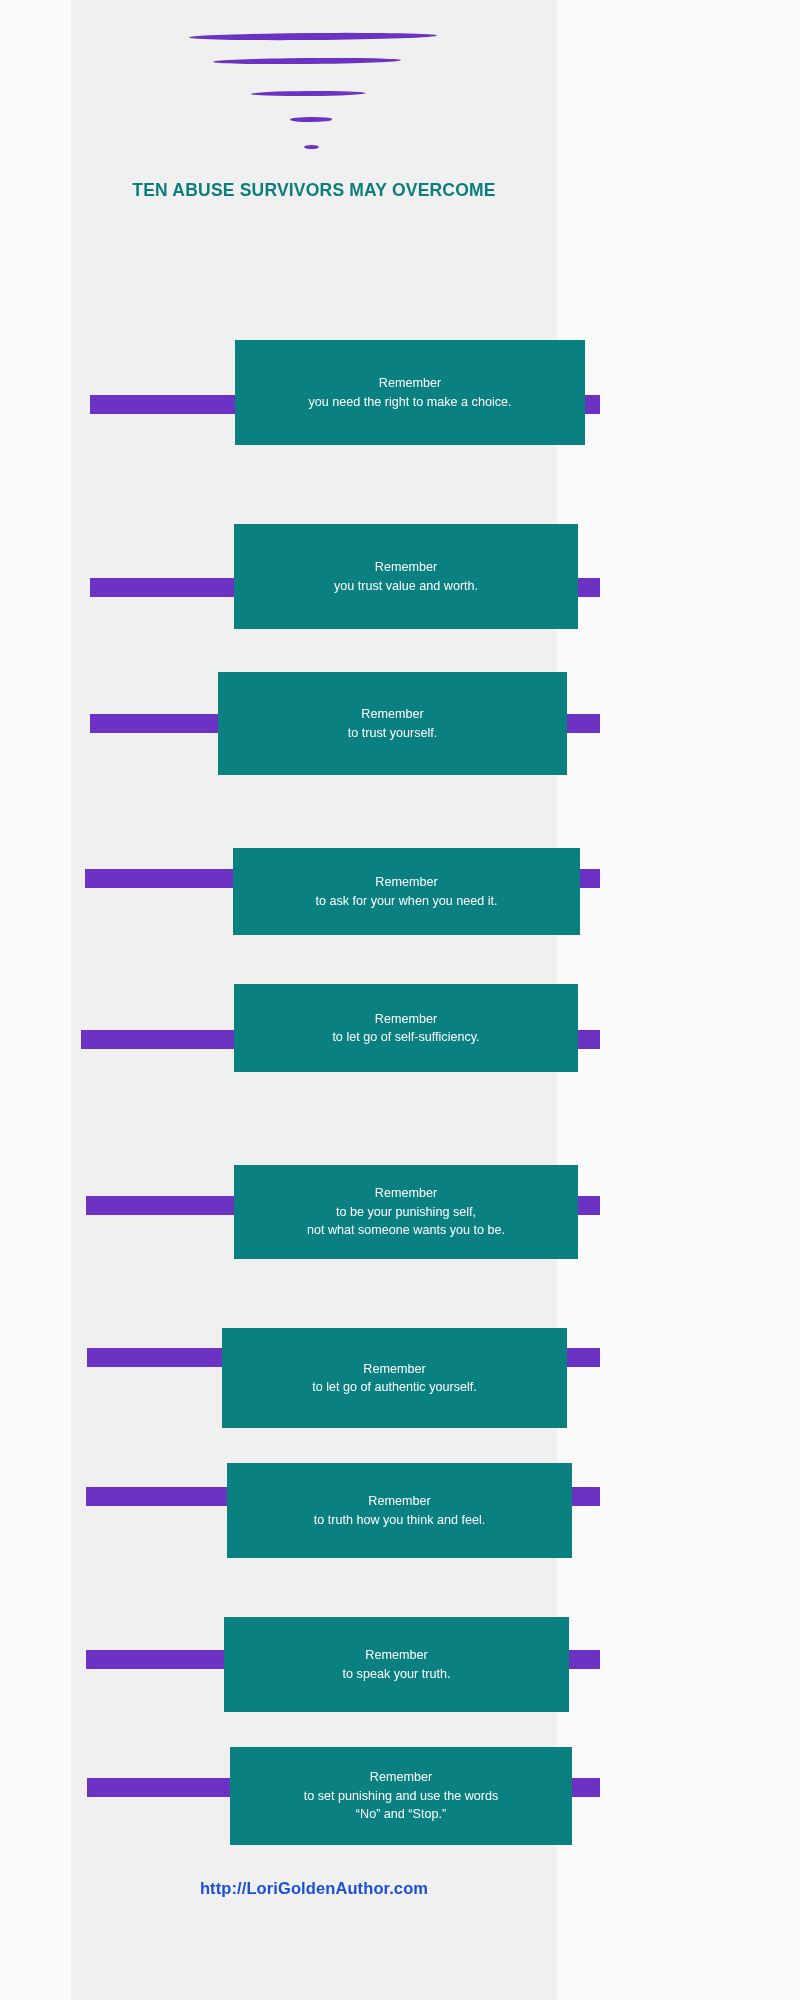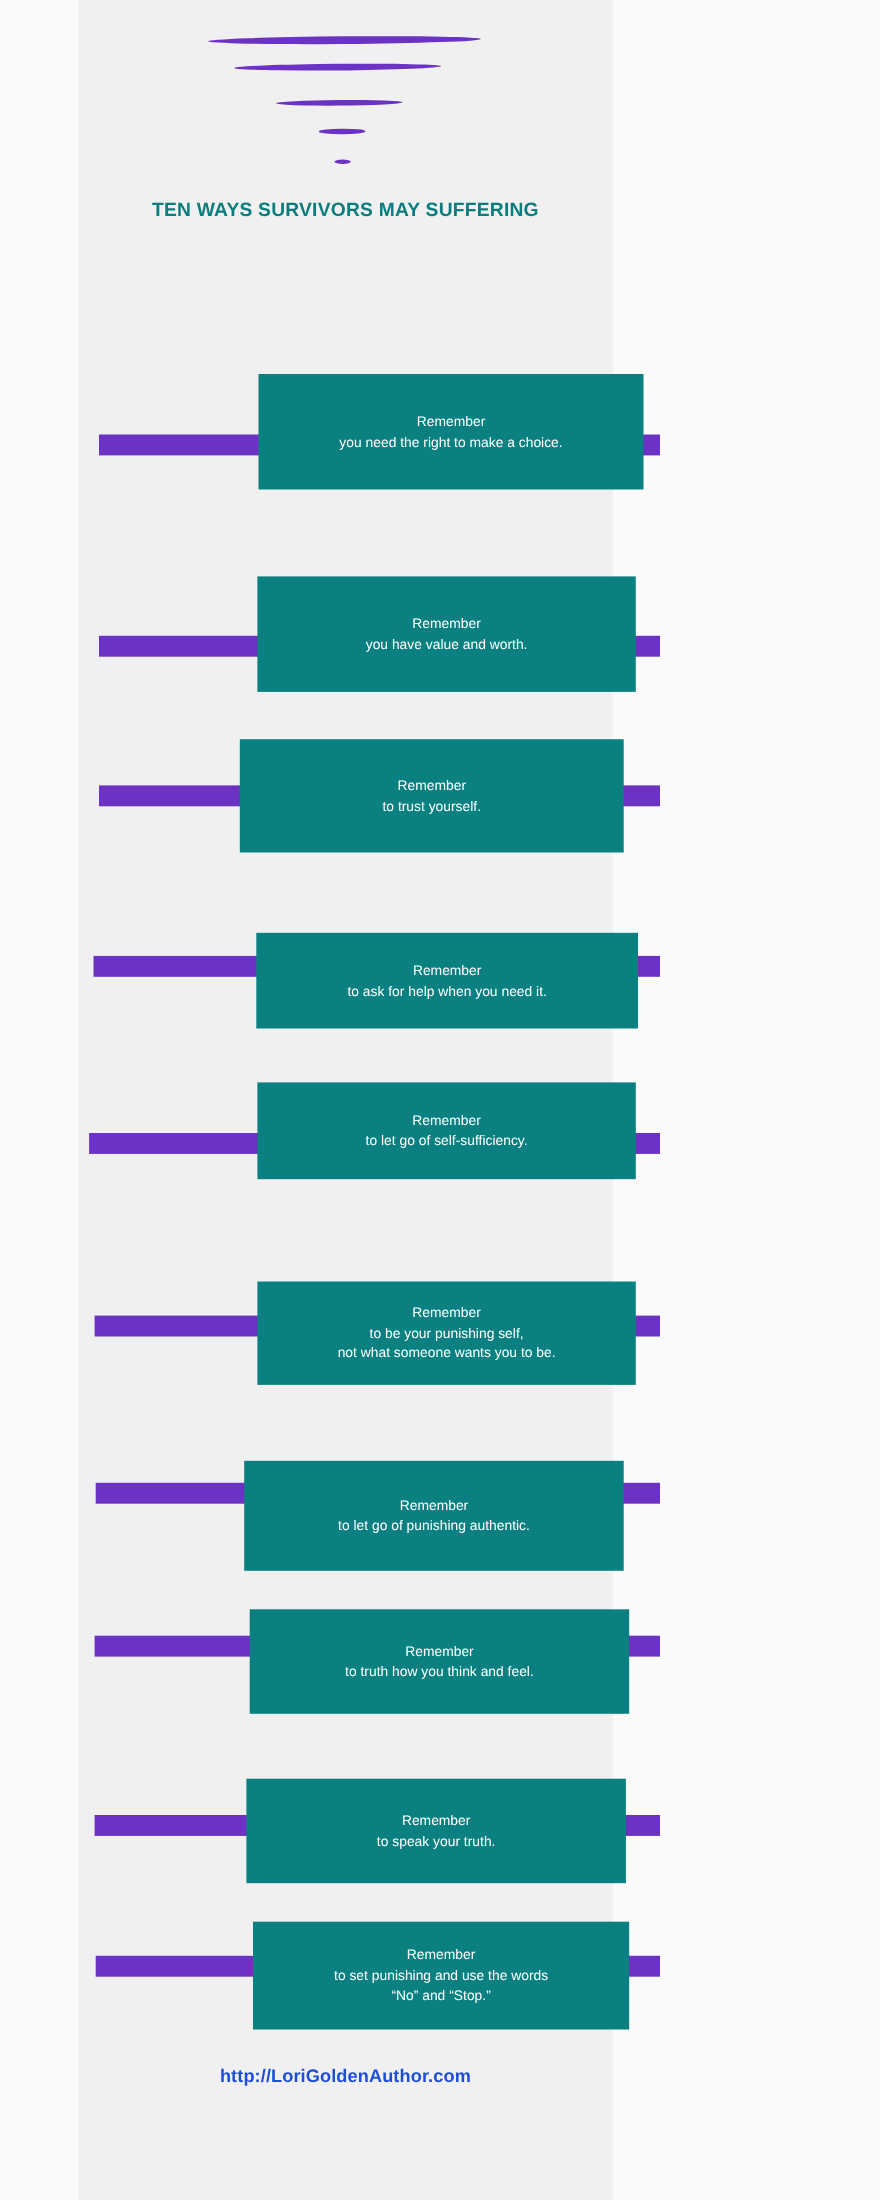--- a/index.html
+++ b/index.html
@@ -94,50 +94,50 @@
 
   <div class="funnel">
     <div class="blade b1"></div>
     <div class="blade b2"></div>
     <div class="blade b3"></div>
     <div class="blade b4"></div>
     <div class="blade b5"></div>
   </div>
 
   <div class="title">
-    <span class="ln">TEN WAYS SURVIVORS MAY SUFFERING</span>
+    <span class="ln">TEN ABUSE SURVIVORS MAY OVERCOME</span>
   </div>
 
   <div class="items" id="items">
       <div class="item">
         <div class="bar" style="left: 90px; top: 395px; width: 510px;"></div>
         <div class="card" style="left: 235px; top: 340px; width: 350px; height: 105px;">
           <span class="ln">Remember</span>
           <span class="ln">you need the right to make a choice.</span>
         </div>
       </div>
       <div class="item">
         <div class="bar" style="left: 90px; top: 578px; width: 510px;"></div>
         <div class="card" style="left: 234px; top: 524px; width: 344px; height: 105px;">
           <span class="ln">Remember</span>
-          <span class="ln">you have value and worth.</span>
+          <span class="ln">you trust value and worth.</span>
         </div>
       </div>
       <div class="item">
         <div class="bar" style="left: 90px; top: 714px; width: 510px;"></div>
         <div class="card" style="left: 218px; top: 672px; width: 349px; height: 103px;">
           <span class="ln">Remember</span>
           <span class="ln">to trust yourself.</span>
         </div>
       </div>
       <div class="item">
         <div class="bar" style="left: 85px; top: 869px; width: 515px;"></div>
         <div class="card" style="left: 233px; top: 848px; width: 347px; height: 87px;">
           <span class="ln">Remember</span>
-          <span class="ln">to ask for help when you need it.</span>
+          <span class="ln">to ask for your when you need it.</span>
         </div>
       </div>
       <div class="item">
         <div class="bar" style="left: 81px; top: 1030px; width: 519px;"></div>
         <div class="card" style="left: 234px; top: 984px; width: 344px; height: 88px;">
           <span class="ln">Remember</span>
           <span class="ln">to let go of self-sufficiency.</span>
         </div>
       </div>
       <div class="item">
@@ -145,21 +145,21 @@
         <div class="card" style="left: 234px; top: 1165px; width: 344px; height: 94px;">
           <span class="ln">Remember</span>
           <span class="ln">to be your punishing self,</span>
           <span class="ln">not what someone wants you to be.</span>
         </div>
       </div>
       <div class="item">
         <div class="bar" style="left: 87px; top: 1348px; width: 513px;"></div>
         <div class="card" style="left: 222px; top: 1328px; width: 345px; height: 100px;">
           <span class="ln">Remember</span>
-          <span class="ln">to let go of punishing authentic.</span>
+          <span class="ln">to let go of authentic yourself.</span>
         </div>
       </div>
       <div class="item">
         <div class="bar" style="left: 86px; top: 1487px; width: 514px;"></div>
         <div class="card" style="left: 227px; top: 1463px; width: 345px; height: 95px;">
           <span class="ln">Remember</span>
           <span class="ln">to truth how you think and feel.</span>
         </div>
       </div>
       <div class="item">

